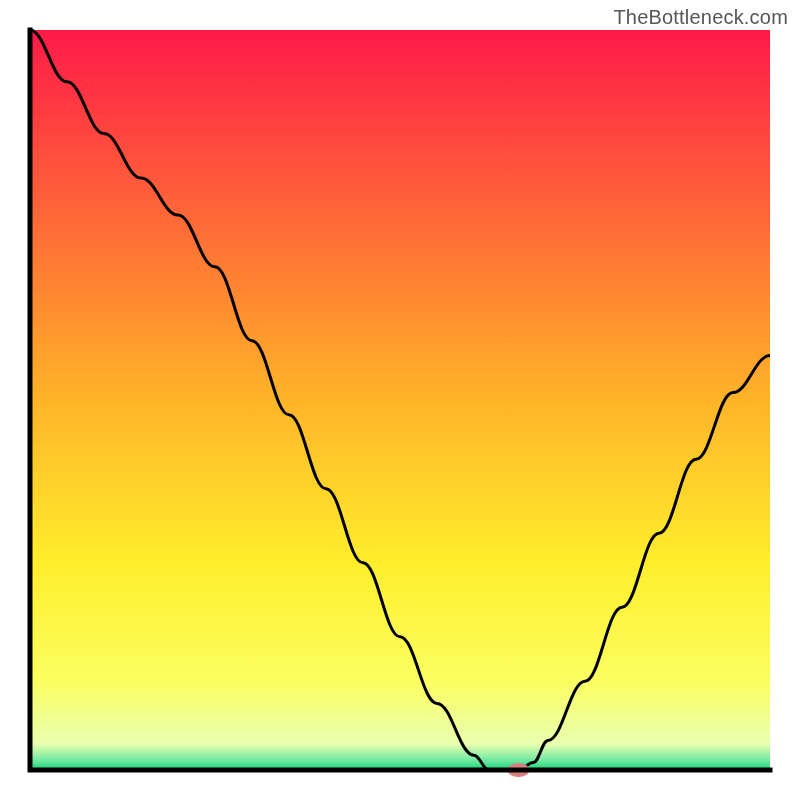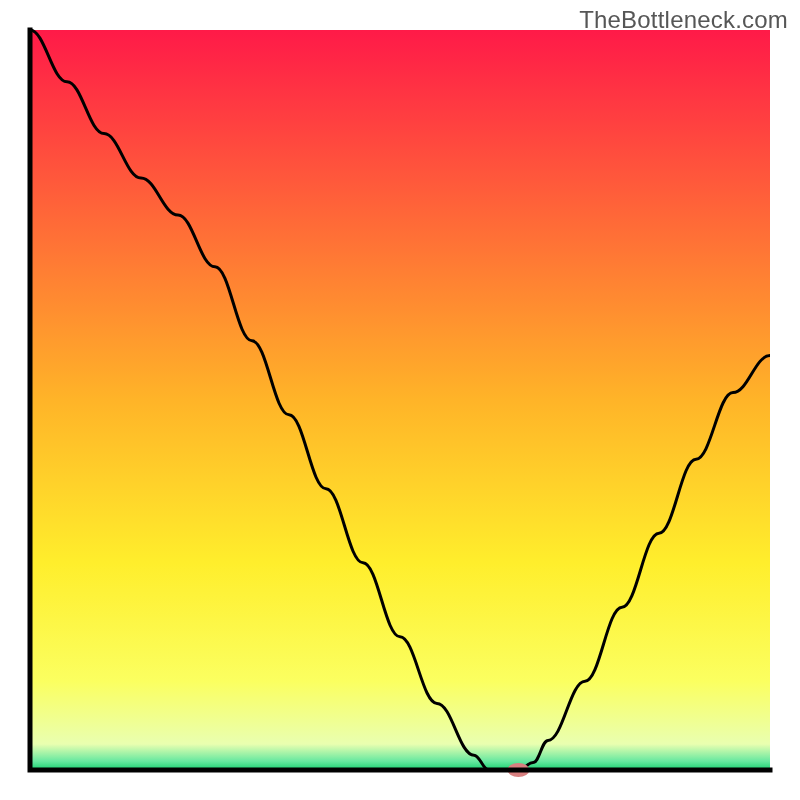--- a/index.html
+++ b/index.html
@@ -12,21 +12,21 @@
   }
   .container {
     position: relative;
     width: 800px;
     height: 800px;
   }
   .watermark {
     position: absolute;
     top: 6px;
     right: 12px;
-    font-size: 24px;
+    font-size: 20px;
     font-weight: 500;
     color: #565656;
     z-index: 10;
     letter-spacing: 0.2px;
   }
   svg {
     display: block;
   }
 </style>
 </head>

